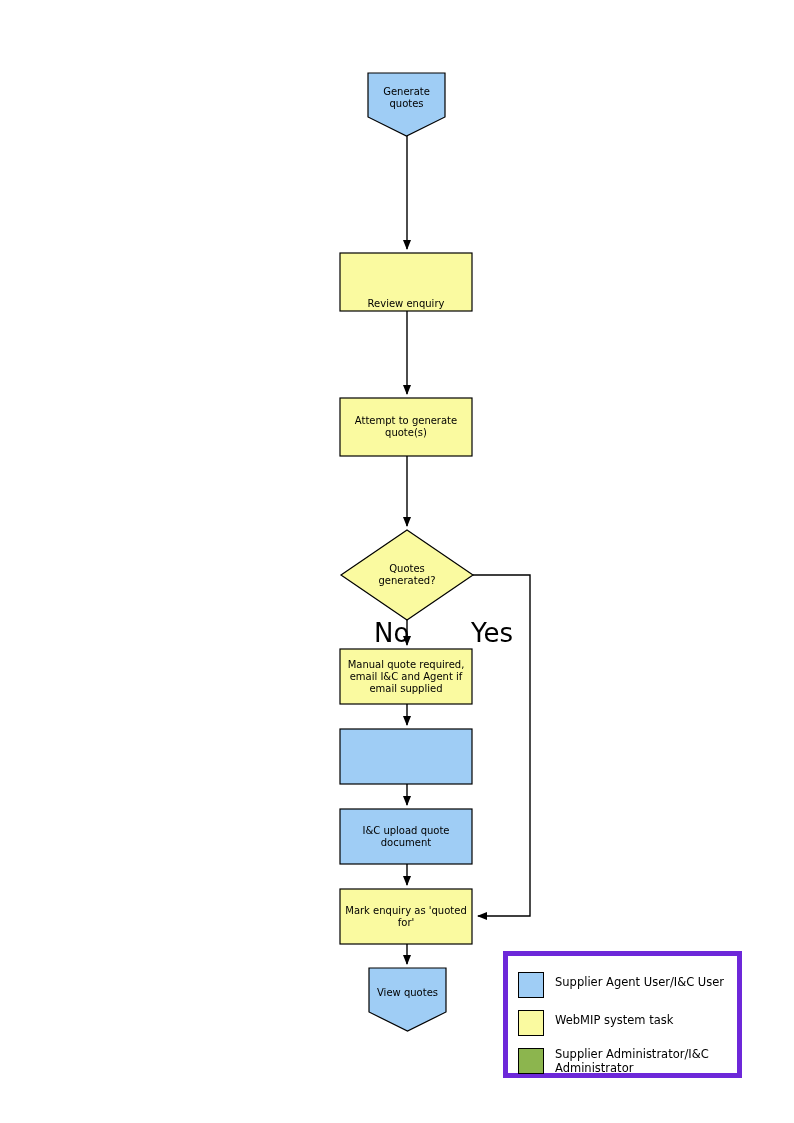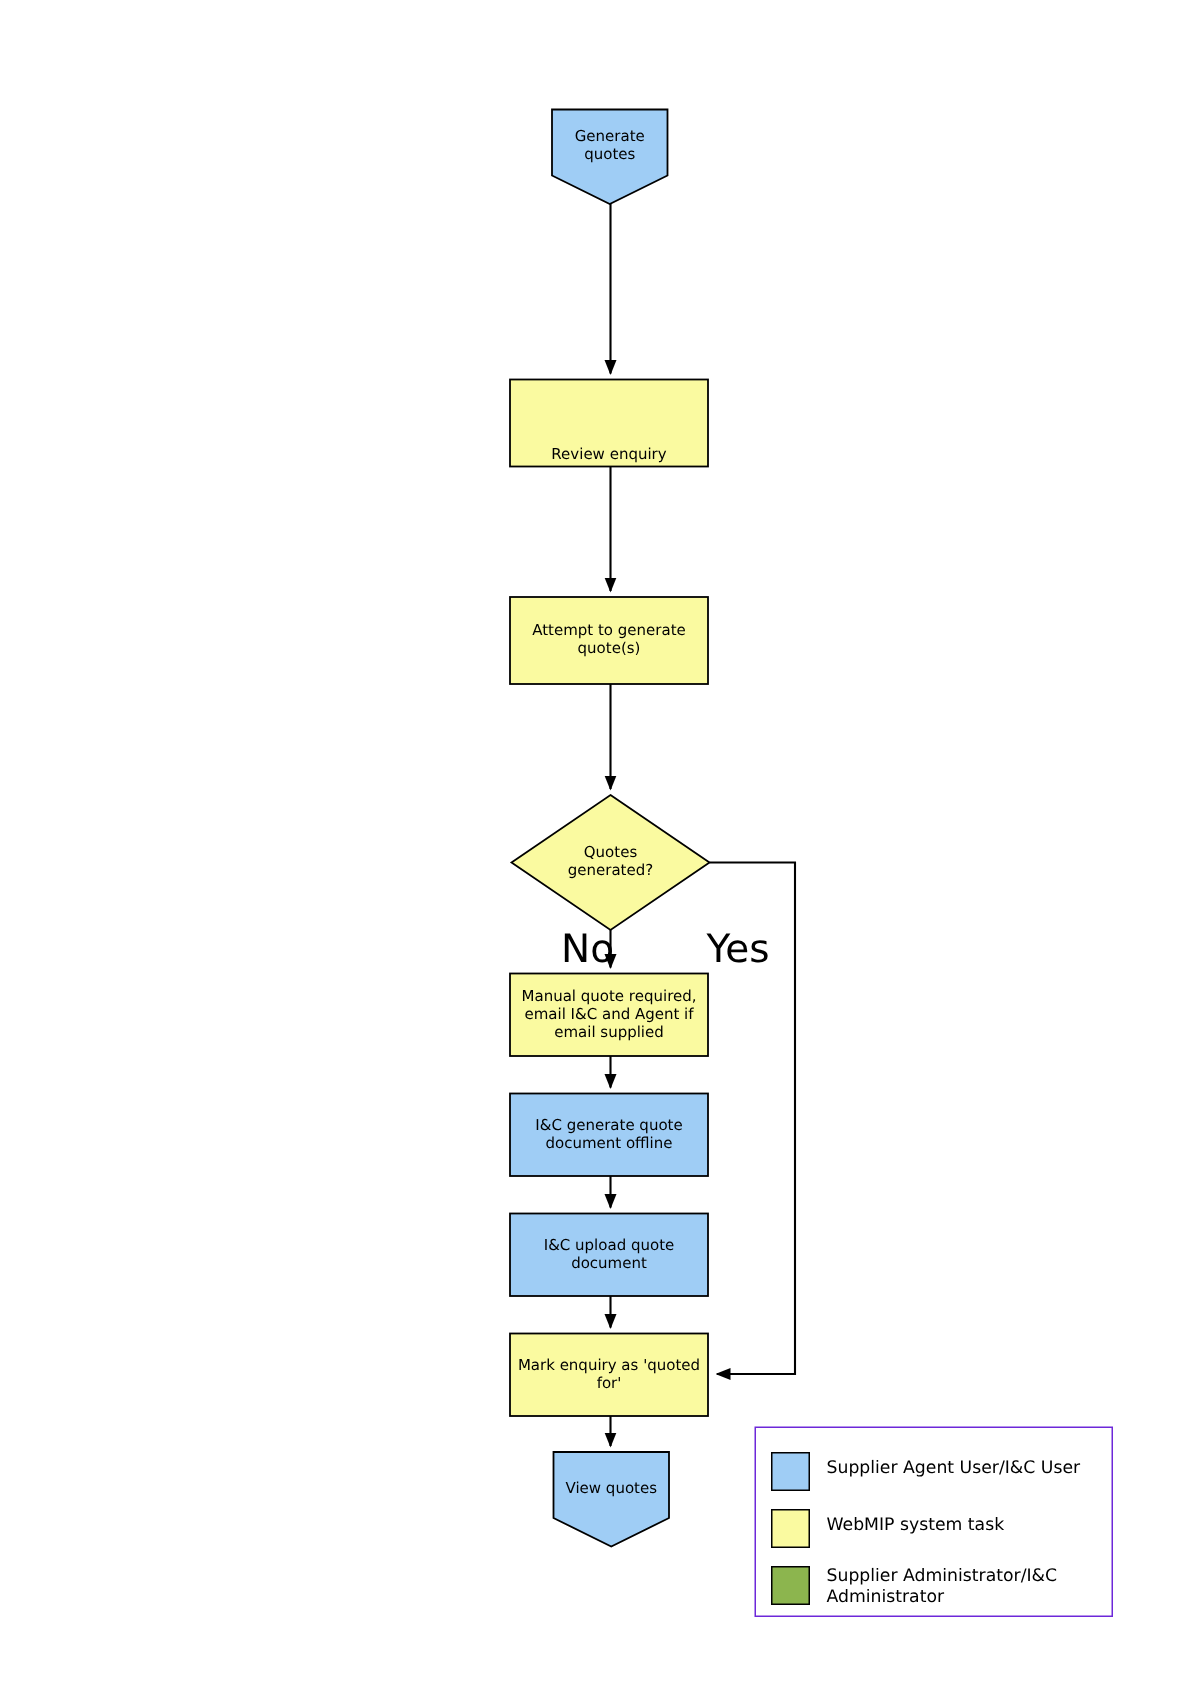--- a/index.html
+++ b/index.html
@@ -44,21 +44,21 @@
     font-size: 26px;
     line-height: 26px;
     color: #000000;
   }
   .legend-box {
     position: absolute;
     left: 503px;
     top: 951px;
     width: 239px;
     height: 127px;
-    border: 1px solid #6d28d9;
+    border: 5px solid #6d28d9;
     background: #ffffff;
     box-sizing: border-box;
   }
   .legend-row {
     position: absolute;
     left: 10px;
     display: flex;
     align-items: flex-start;
   }
   .legend-swatch {
@@ -135,22 +135,20 @@
   <div class="node-label" style="left:340px; top:398px; width:132px; height:58px;">Attempt to generate
 quote(s)</div>
 
   <div class="node-label" style="left:341px; top:530px; width:132px; height:90px;">Quotes
 generated?</div>
 
   <div class="node-label" style="left:340px; top:649px; width:132px; height:55px;">Manual quote required,
 email I&amp;C and Agent if
 email supplied</div>
 
-  <div class="node-label" style="left:340px; top:729px; width:132px; height:55px;">I&amp;C generate quote
-document offline</div>
 
   <div class="node-label" style="left:340px; top:809px; width:132px; height:55px;">I&amp;C upload quote
 document</div>
 
   <div class="node-label" style="left:338px; top:889px; width:136px; height:55px;">Mark enquiry as 'quoted for'</div>
 
   <div class="node-label" style="left:369px; top:968px; width:77px; height:50px;">View quotes</div>
 
   <div class="edge-label" style="left:471px; top:573px;margin-top:47px;">Yes</div>
 

